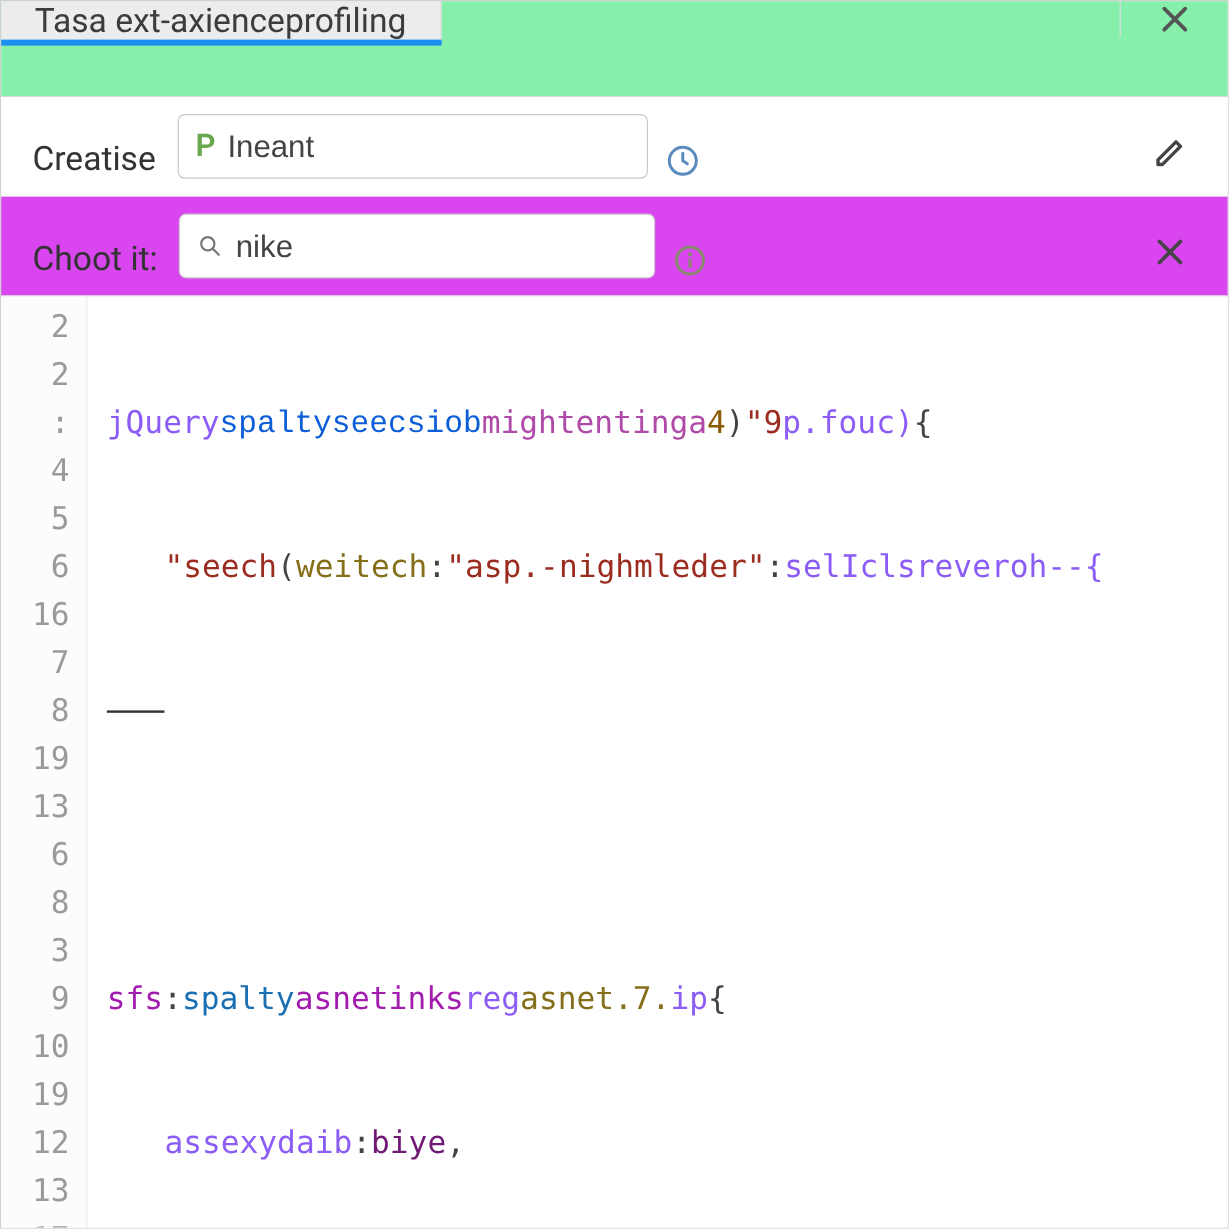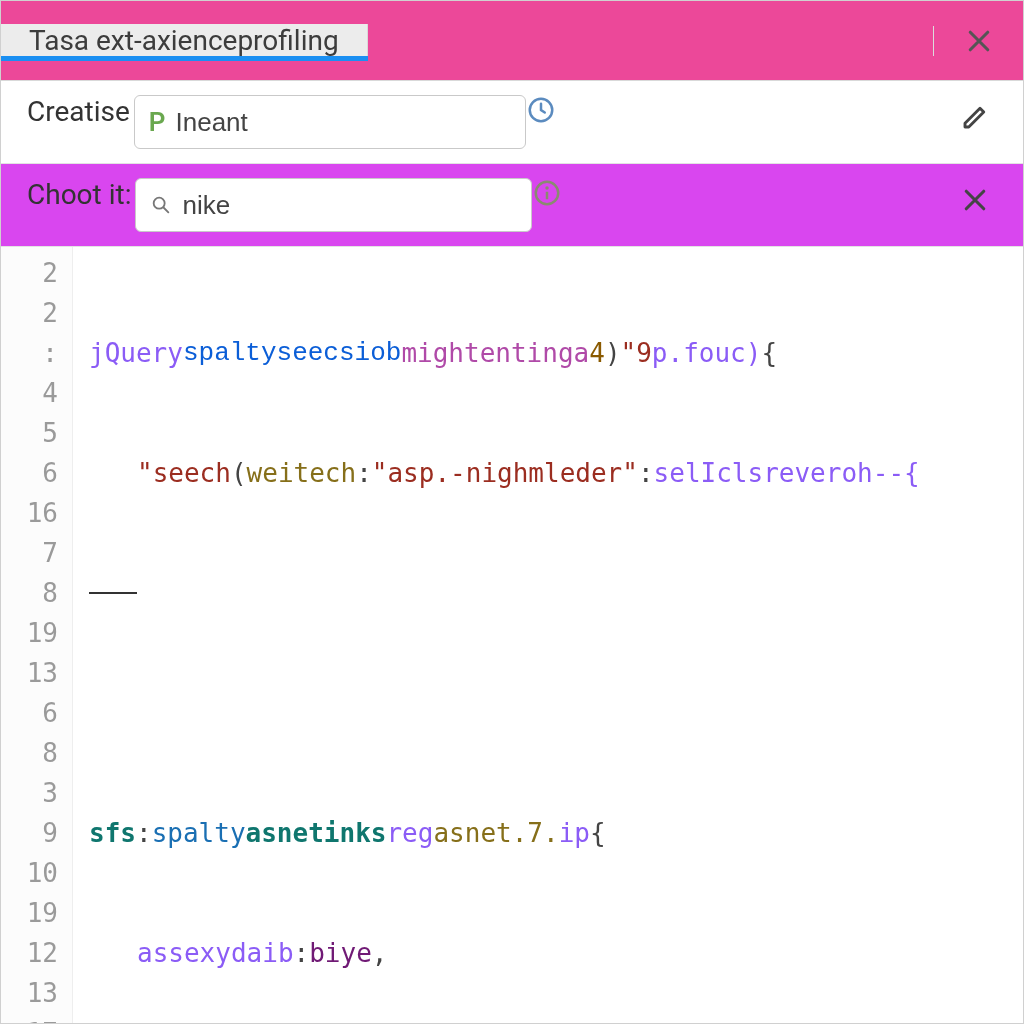--- a/index.html
+++ b/index.html
@@ -1,29 +1,29 @@
 <!DOCTYPE html>
 <html><head>
 <meta charset="utf-8">
 <style>
   * { margin: 0; padding: 0; box-sizing: border-box; }
   html, body { width: 1024px; height: 1024px; overflow: hidden; font-family: -apple-system, BlinkMacSystemFont, "Segoe UI", Roboto, sans-serif; background: #f1f1f1; }
   .window { width: 100%; height: 100%; display: flex; flex-direction: column; background: #fff; border: 1px solid #d0d0d0; }
 
   
-  .tabbar { display: flex; align-items: center; background: #ec4899; height: 80px; border-bottom: 1px solid #d9d9d9; }
+  .tabbar { display: flex; align-items: flex-start; background: #86efac; height: 80px; border-bottom: 1px solid #d9d9d9; }
   .tab { display: flex; align-items: center; padding: 0 28px; font-size: 28px; color: #3c3c3c; background: #e9e9e9; border-right: 1px solid #d9d9d9; position: relative; }
   .tab.active { background: #ececec; }
   .tab.active::after { content: ""; position: absolute; left: 0; right: -1px; bottom: -4px; height: 5px; background: #1a8ff2; }
   .tab-spacer { flex: 1; }
   .tab-close { display: flex; align-items: center; justify-content: center; width: 90px; border-left: 1px solid #dcdcdc; color: #555; cursor: pointer; }
   .tab-close svg { width: 30px; height: 30px; }
 
   
-  .toolbar { display: flex; align-items: flex-start; padding: 14px 26px; background: #fff; border-bottom: 1px solid #e3e3e3; }
+  .toolbar { display: flex; align-items: flex-end; gap: 14px; padding: 14px 26px; background: #fff; border-bottom: 1px solid #e3e3e3; }
   .toolbar.second { background: #d946ef; }
   .tb-label { font-size: 28px; color: #333; margin-right: 4px; }
   .tb-input { display: flex; align-items: center; gap: 10px; height: 54px; padding: 0 14px; border: 1px solid #c9c9c9; border-radius: 6px; background: #fff; min-width: 280px; font-size: 26px; color: #555; }
   .tb-input.search { min-width: 240px; }
   .tb-input .icon { display: flex; align-items: center; }
   .tb-input input { border: none; outline: none; font-size: 26px; color: #444; background: transparent; width: 100%; }
   .tb-input .P { color: #6aa84f; font-weight: 600; font-size: 26px; }
   .round-icon { width: 30px; height: 30px; display: flex; align-items: center; justify-content: center; }
   .round-icon svg { width: 100%; height: 100%; }
   .tb-spacer { flex: 1; }
@@ -37,21 +37,21 @@
   .code { flex: 1; padding: 6px 0 6px 16px; white-space: pre; color: #333; position: relative; }
   .code-line { height: 40px; display: flex; align-items: center; }
   .ind1 { padding-left: 48px; }
 
   
   .kw { color: #0b5ed7; font-family: Liberation Mono, monospace; }
   .kw2 { color: #1a6fb3; }
   .fn { color: #b04aa8; }
   .str { color: #9b2d20; }
   .str2 { color: #866f1a; }
-  .prop { color: #0f766e; font-weight: bold; }
+  .prop { color: #a21caf; }
   .num { color: #8a5a00; }
   .val { color: #701a75; }
   .punc { color: #444; }
   .plain { color: #8b5cf6; }
   .rule { display:inline-block; width:48px; border-bottom:2px solid #333; vertical-align: middle; }
 </style>
 </head>
 <body>
 
 <div class="window">

